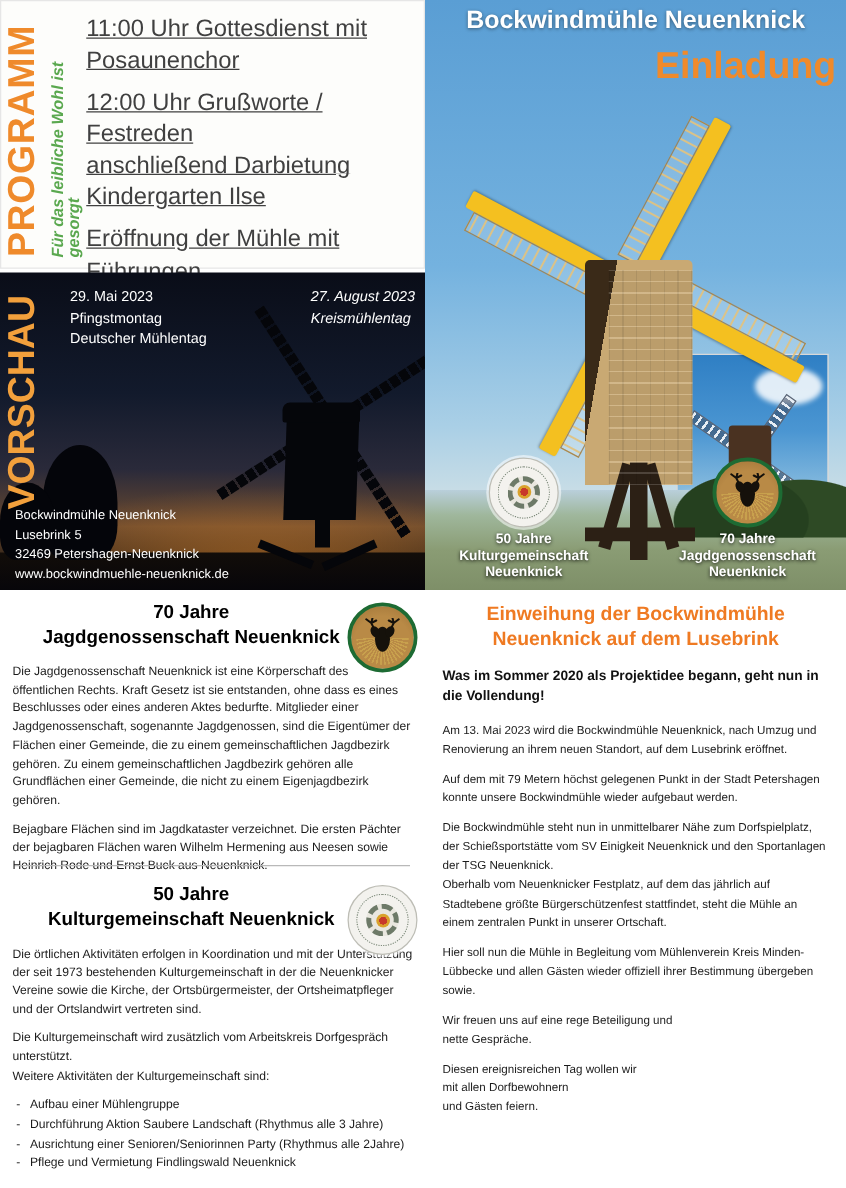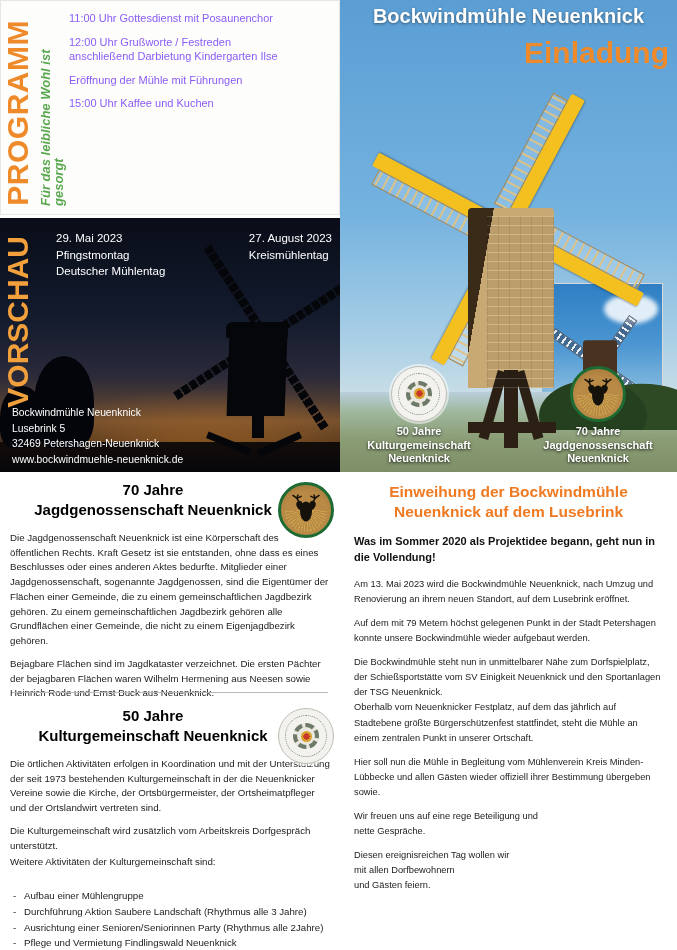--- a/index.html
+++ b/index.html
@@ -34,38 +34,38 @@
   .vert-sub {
     position:absolute; left:38px; bottom:8px;
     writing-mode: vertical-rl; transform: rotate(180deg);
     font-size:13px; font-weight:bold; font-style:italic; color:#5aa84f;
     line-height:1;
   }
   .programm-list {
     flex:1; padding:10px 8px 8px 6px;
     display:flex; flex-direction:column; justify-content:flex-start; gap:9px;
   }
-  .programm-item { font-size:11px; line-height:1.32; color:#8b5cf6; }
+  .programm-item { font-size:19px; line-height:1.32; color:#404040;text-decoration:underline; }
 
   
   .vorschau-block {
     position:absolute; left:0; top:218px; width:340px; height:254px;
     overflow:hidden; color:#fff;
     background:
       radial-gradient(ellipse 120% 60% at 62% 100%, rgba(255,150,40,0.55) 0%, rgba(120,50,10,0.0) 55%),
       linear-gradient(to bottom, #0a0d18 0%, #121a2c 38%, #2a2a3a 62%, #6b4a2e 80%, #1a1410 95%, #0c0a08 100%);
   }
   .vorschau-vert {
     position:absolute; left:3px; bottom:64px;
     writing-mode: vertical-rl; transform: rotate(180deg);
     font-size:30px; font-weight:bold; color:#f2a03c; line-height:1;
   }
   .vorschau-dates { position:absolute; left:56px; top:12px; right:8px; display:flex; justify-content:space-between; }
   .vd-col { font-size:11.5px; line-height:1.45; }
-  .vd-col.right { text-align:left; }
+  .vd-col.right { text-align:left;font-style:italic; }
   .vorschau-contact { position:absolute; left:12px; bottom:5px; font-size:10.3px; line-height:1.5; }
 
   
   .sil-mill { position:absolute; right:36px; bottom:34px; width:150px; height:160px; }
   .sil-body {
     position:absolute; right:18px; bottom:22px; width:58px; height:82px;
     background:#05060a; border-radius:3px 3px 0 0;
     transform: skewX(-2deg);
   }
   .sil-cap { position:absolute; right:16px; bottom:100px; width:62px; height:16px; background:#05060a; border-radius:6px 6px 2px 2px; }
@@ -175,21 +175,21 @@
   .art-70 { top:480px; }
   .art-50 { top:706px; }
   .art-head {
     text-align:center; font-size:15px; font-weight:bold; line-height:1.3; color:#000;
     padding:0 44px 0 10px;
   }
   .art-emblem { position:absolute; right:6px; top:2px; }
   .art-body { margin-top:12px; font-size:9.7px; line-height:1.52; color:#1b1b1b; text-align:left; }
   .art-body p { margin-bottom:8px; }
   .divider { position:absolute; left:12px; width:316px; height:1px; background:#b9b9b9; top:692px; }
-  .bullets { list-style:none; margin-top:18px; }
+  .bullets { list-style:none; margin-top:6px; }
   .bullets li { font-size:9.7px; line-height:1.62; padding-left:14px; position:relative; }
   .bullets li::before { content:"-"; position:absolute; left:3px; color:#1b1b1b; }
 
   
   .right-article { position:absolute; left:0; top:482px; width:337px; padding:0 14px; }
   .ra-head {
     text-align:center; font-size:15.5px; font-weight:bold; color:#ef7a22; line-height:1.32;
   }
   .ra-lead { margin-top:11px; font-size:11px; font-weight:bold; line-height:1.42; color:#111; }
   .ra-body { margin-top:12px; font-size:9.3px; line-height:1.62; color:#1b1b1b; }

